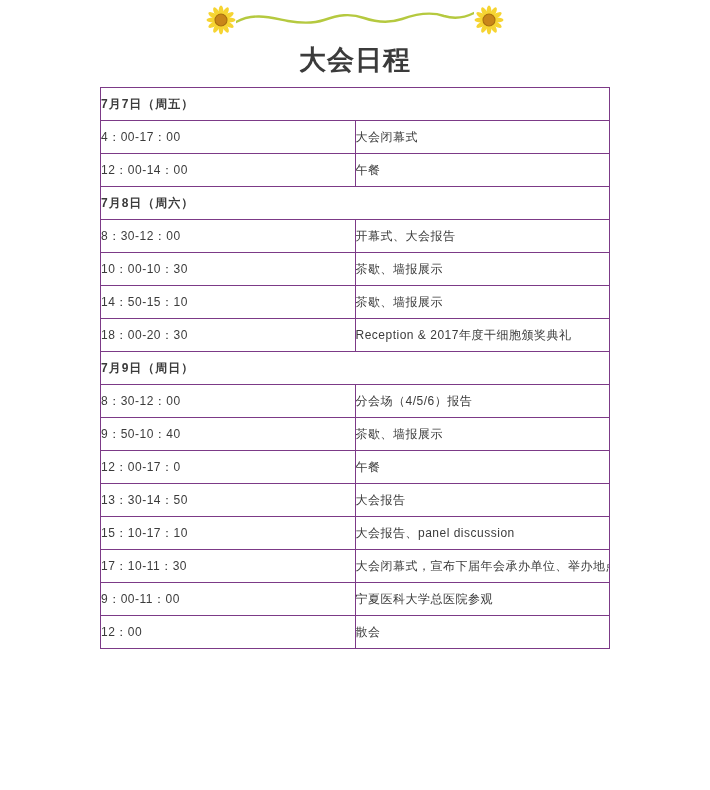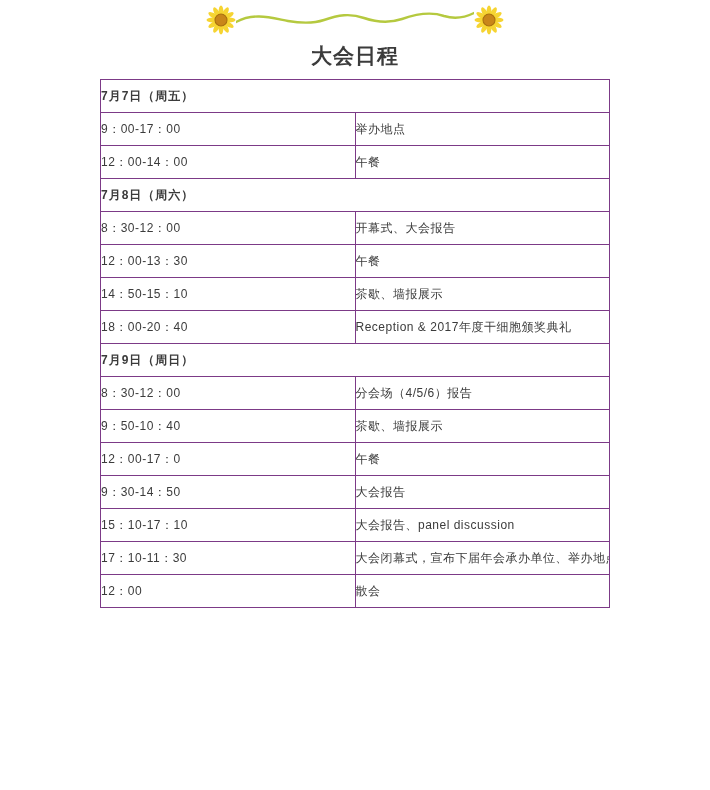--- a/index.html
+++ b/index.html
@@ -19,21 +19,21 @@
   .deco{
     margin-top:4px;
     display:flex;
     justify-content:center;
     align-items:center;
     height:32px;
   }
   .deco svg{display:block;}
   .title{
     text-align:center;
-    font-size:21px;
+    font-size:27px;
     font-weight:bold;
     color:#3b3b3b;
     margin:6px 0 9px 0;
     letter-spacing:1px;
   }
   table.schedule{
     border-collapse:collapse;
     width:510px;
     margin:0 auto;
     table-layout:fixed;
@@ -103,73 +103,77 @@
   </div>
 
   <h1 class="title">大会日程</h1>
 
   <table class="schedule">
     <tbody>
         <tr>
           <td colspan="2" class="date-cell">7月7日（周五）</td>
         </tr>
         <tr>
-          <td class="time-cell">9：00-17：00</td>
-          <td class="event-cell">举办地点</td>
+          <td class="time-cell">4：00-17：00</td>
+          <td class="event-cell">大会闭幕式</td>
         </tr>
         <tr>
           <td class="time-cell">12：00-14：00</td>
           <td class="event-cell">午餐</td>
         </tr>
         <tr>
           <td colspan="2" class="date-cell">7月8日（周六）</td>
         </tr>
         <tr>
           <td class="time-cell">8：30-12：00</td>
           <td class="event-cell">开幕式、大会报告</td>
         </tr>
         <tr>
-          <td class="time-cell">12：00-13：30</td>
-          <td class="event-cell">午餐</td>
+          <td class="time-cell">10：00-10：30</td>
+          <td class="event-cell">茶歇、墙报展示</td>
         </tr>
         <tr>
           <td class="time-cell">14：50-15：10</td>
           <td class="event-cell">茶歇、墙报展示</td>
         </tr>
         <tr>
-          <td class="time-cell">18：00-20：40</td>
+          <td class="time-cell">18：00-20：30</td>
           <td class="event-cell">Reception &amp; 2017年度干细胞颁奖典礼</td>
         </tr>
         <tr>
           <td colspan="2" class="date-cell">7月9日（周日）</td>
         </tr>
         <tr>
           <td class="time-cell">8：30-12：00</td>
           <td class="event-cell">分会场（4/5/6）报告</td>
         </tr>
         <tr>
           <td class="time-cell">9：50-10：40</td>
           <td class="event-cell">茶歇、墙报展示</td>
         </tr>
         <tr>
           <td class="time-cell">12：00-17：0</td>
           <td class="event-cell">午餐</td>
         </tr>
         <tr>
-          <td class="time-cell">9：30-14：50</td>
+          <td class="time-cell">13：30-14：50</td>
           <td class="event-cell">大会报告</td>
         </tr>
         <tr>
           <td class="time-cell">15：10-17：10</td>
           <td class="event-cell">大会报告、panel discussion</td>
         </tr>
         <tr>
           <td class="time-cell">17：10-11：30</td>
           <td class="event-cell">大会闭幕式，宣布下届年会承办单位、举办地点</td>
         </tr>
         <tr>
+          <td class="time-cell">9：00-11：00</td>
+          <td class="event-cell">宁夏医科大学总医院参观</td>
+        </tr>
+        <tr>
           <td class="time-cell">12：00</td>
           <td class="event-cell">散会</td>
         </tr>
       </tbody>
   </table>
 
 </div>
 
 </body></html>

